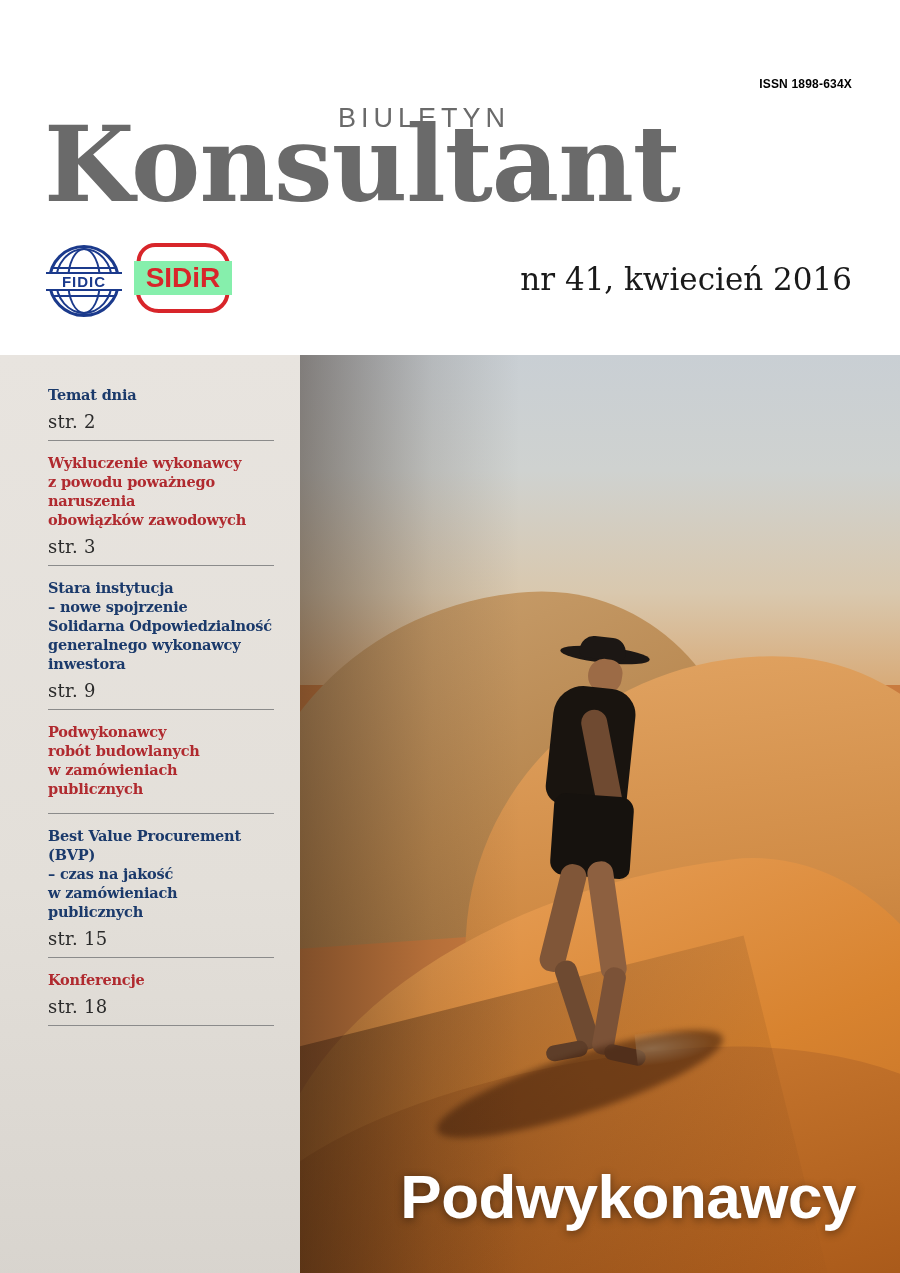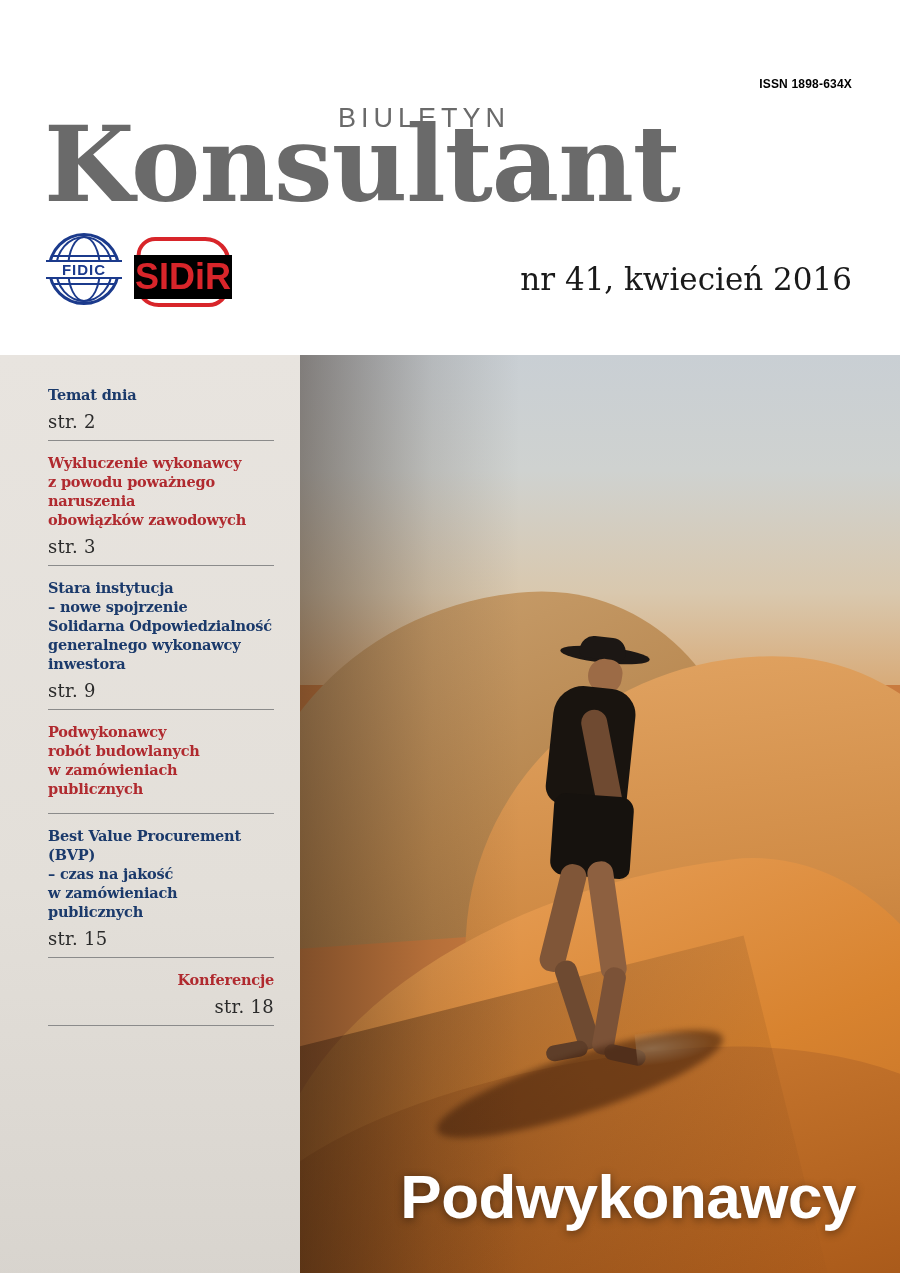--- a/index.html
+++ b/index.html
@@ -58,24 +58,24 @@
     font-size: 104px;
     font-weight: bold;
     line-height: 104px;
     letter-spacing: -1px;
     color: #6a6a6a;
   }
 
   
   .logos {
     position: absolute;
-    top: 186px;
+    top: 192px;
     left: 48px;
     display: flex;
-    align-items: flex-start;
+    align-items: flex-end;
     gap: 14px;
   }
   .fidic-logo {
     position: relative;
     width: 72px;
     height: 72px;
   }
   .fidic-logo .globe {
     position: absolute;
     inset: 0;
@@ -147,25 +147,25 @@
     border-radius: 18px 26px 20px 24px;
     transform: skewX(-2deg);
   }
   .sidir-logo .word {
     position: absolute;
     top: 22px;
     left: 0;
     width: 98px;
     text-align: center;
     font-family: "Liberation Sans", sans-serif;
-    font-size: 36px;
+    font-size: 28px;
     font-weight: bold;
     letter-spacing: 0px;
     color: #d8252a;
-    background: #000000;
+    background: #86efac;
     padding: 1px 0;
   }
   .issue {
     position: absolute;
     top: 214px;
     right: 48px;
     font-family: "DejaVu Serif", serif;
     font-size: 31px;
     color: #1a1a1a;
   }
@@ -189,21 +189,21 @@
     height: 965px;
     background: linear-gradient(180deg,#e8e4df 0%,#e3dfd9 55%,#d7d3cd 100%);
     padding: 30px 26px 0 48px;
     z-index: 3;
   }
   .toc-entry {
     padding-bottom: 8px;
     margin-bottom: 12px;
     border-bottom: 1px solid #8b8b8b;
   }
-  .toc-entry:last-child { margin-bottom: 2px; text-align: right; }
+  .toc-entry:last-child { margin-bottom: 2px; }
   .toc-title {
     font-family: "DejaVu Serif", serif;
     font-size: 14.5px;
     font-weight: bold;
     line-height: 19px;
     letter-spacing: -0.2px;
     margin-bottom: 7px;
   }
   .toc-title.navy { color: #1b3a6b; }
   .toc-title.red  { color: #b02a2f; }

